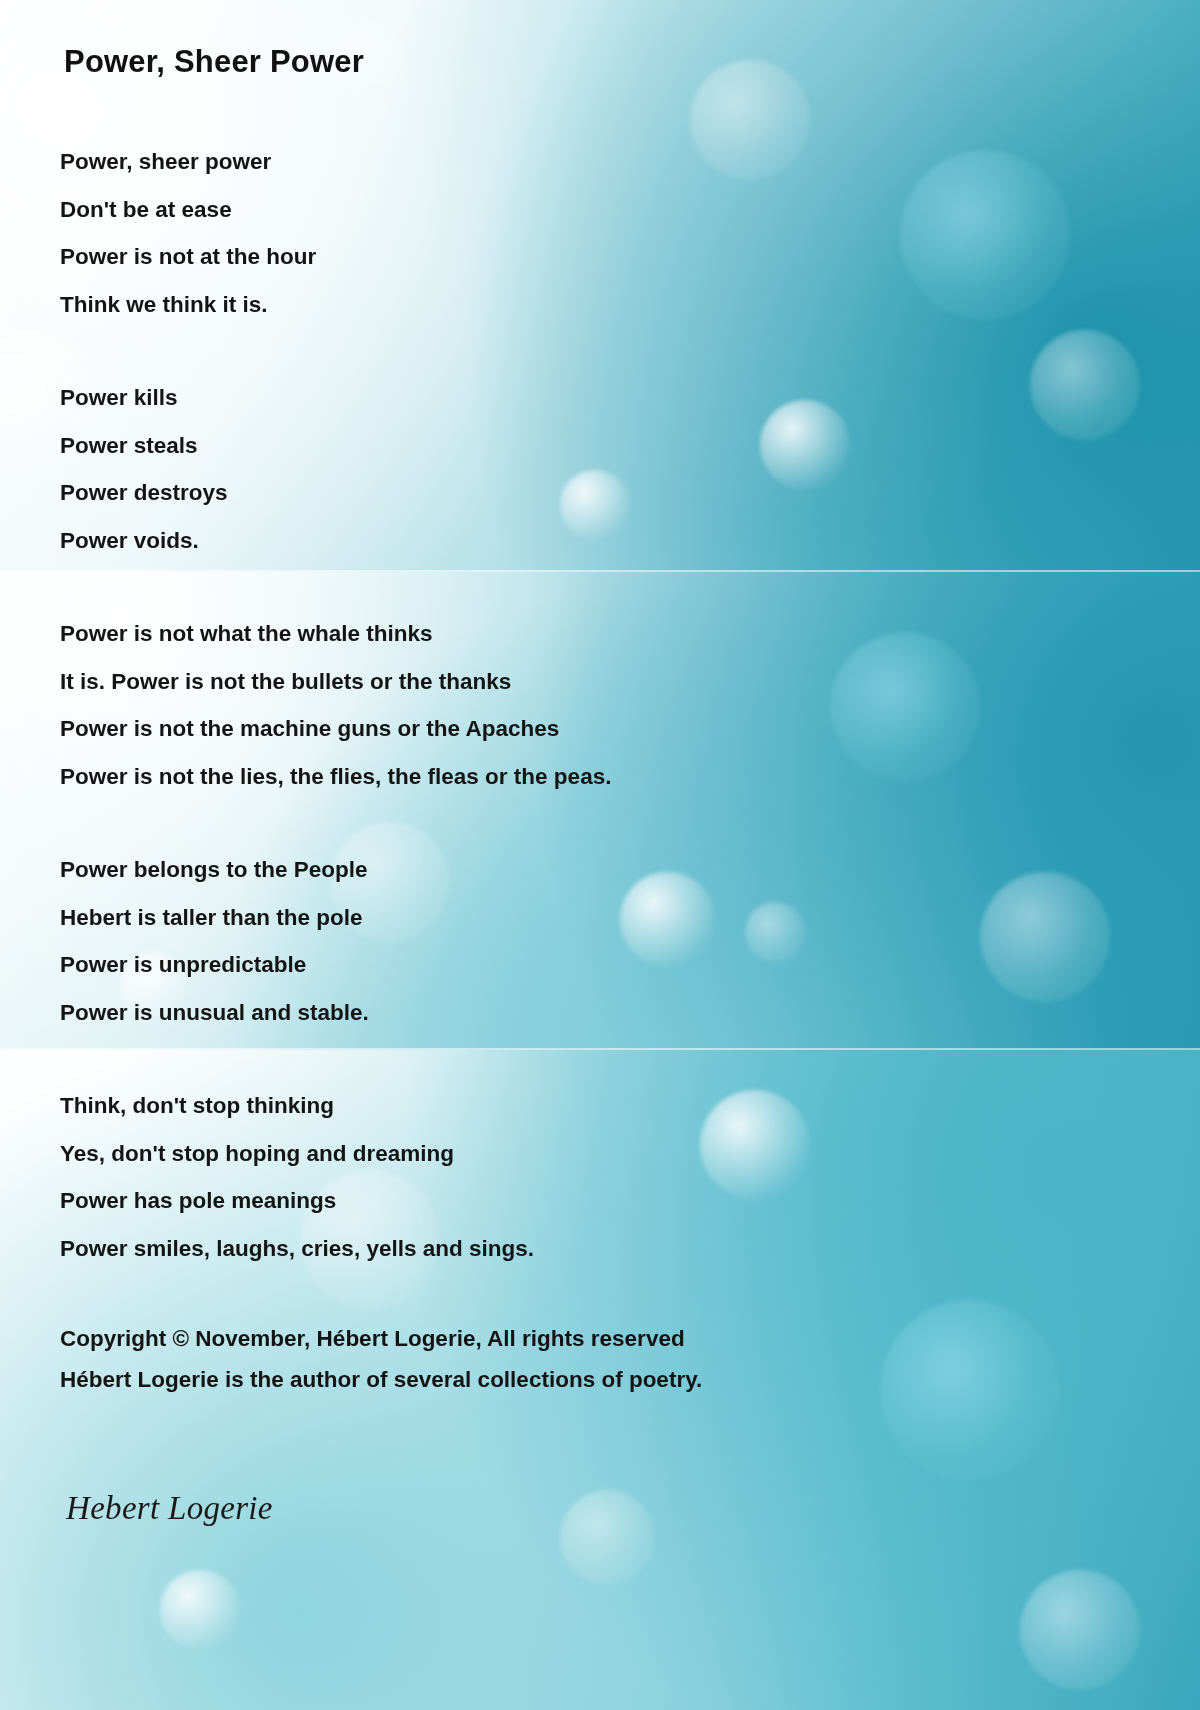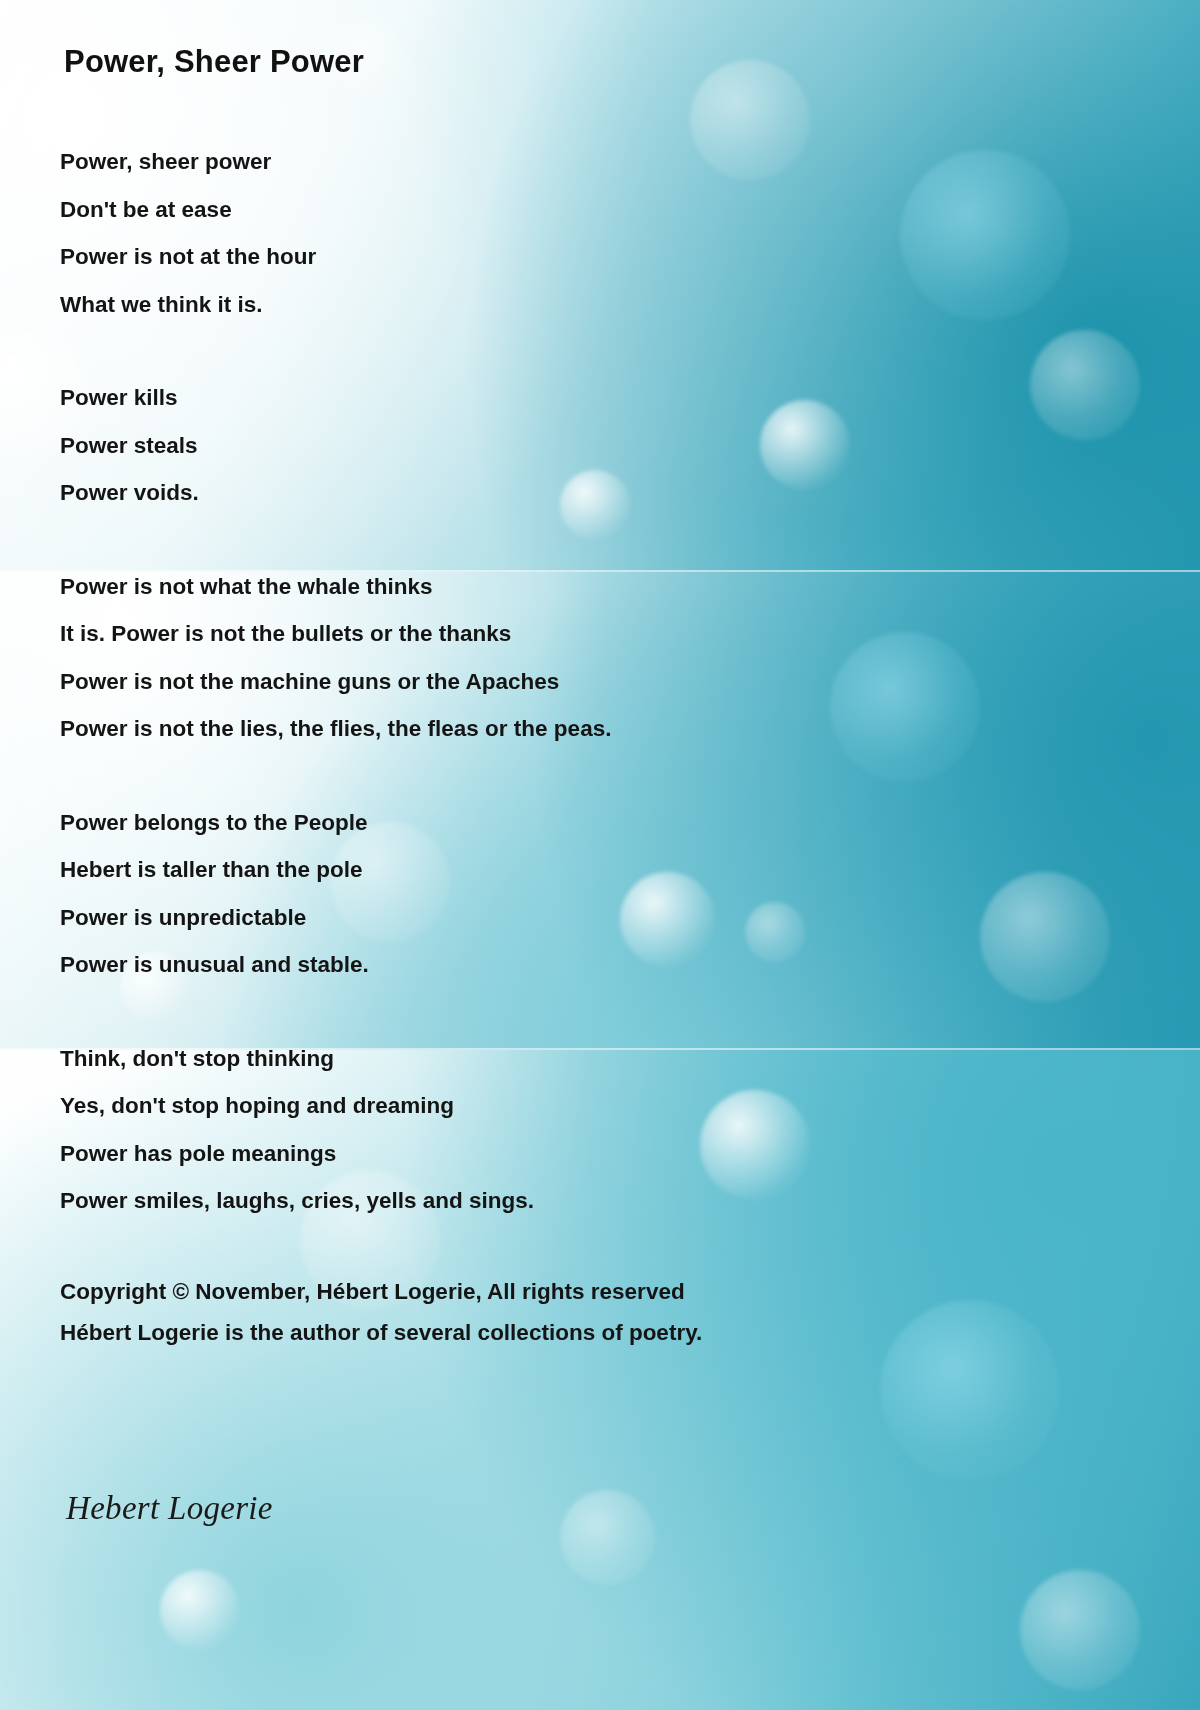--- a/index.html
+++ b/index.html
@@ -174,26 +174,27 @@
   <div class="content">
 
     <div class="poem-title">Power, Sheer Power</div>
 
     <div class="stanzas">
 
       <div class="stanza">
         <div class="line">Power, sheer power</div>
         <div class="line">Don't be at ease</div>
         <div class="line">Power is not at the hour</div>
-        <div class="line">What we think it is.</div>
+        <div class="line">Think we think it is.</div>
       </div>
 
       <div class="stanza">
         <div class="line">Power kills</div>
         <div class="line">Power steals</div>
+        <div class="line">Power destroys</div>
         <div class="line">Power voids.</div>
       </div>
 
       <div class="stanza">
         <div class="line">Power is not what the whale thinks</div>
         <div class="line">It is. Power is not the bullets or the thanks</div>
         <div class="line">Power is not the machine guns or the Apaches</div>
         <div class="line">Power is not the lies, the flies, the fleas or the peas.</div>
       </div>
 

